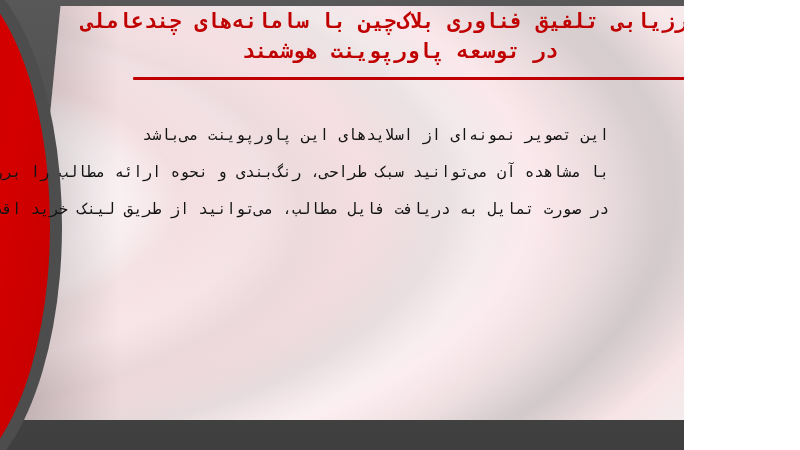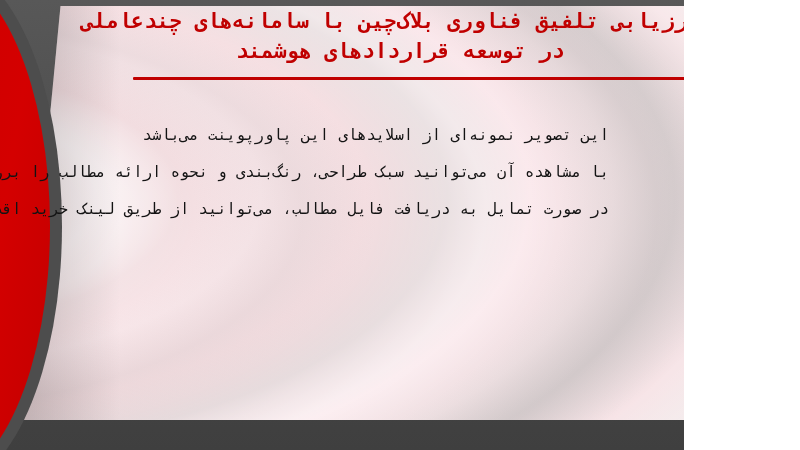--- a/index.html
+++ b/index.html
@@ -165,21 +165,21 @@
     <div class="panel-shadow-left"></div>
   </div>
 
   <div class="ellipse-left-ring"></div>
   <div class="ellipse-left"></div>
 
   <div class="ellipse-right"></div>
 
   <div class="title-block">
     <div class="title-line">ارزیابی تلفیق فناوری بلاک‌چین با سامانه‌های چندعاملی</div>
-    <div class="title-line">در توسعه قراردادهای هوشمند</div>
+    <div class="title-line">در توسعه پاورپوینت هوشمند</div>
   </div>
 
   <div class="title-rule"></div>
 
   <div class="body-block">
     <div class="body-line">این تصویر نمونه‌ای از اسلایدهای این پاورپوینت می‌باشد</div>
     <div class="body-line">با مشاهده آن می‌توانید سبک طراحی، رنگ‌بندی و نحوه ارائه مطالب را بررسی نمایید</div>
     <div class="body-line">در صورت تمایل به دریافت فایل مطالب، می‌توانید از طریق لینک خرید اقدام فرمایید</div>
   </div>
 

